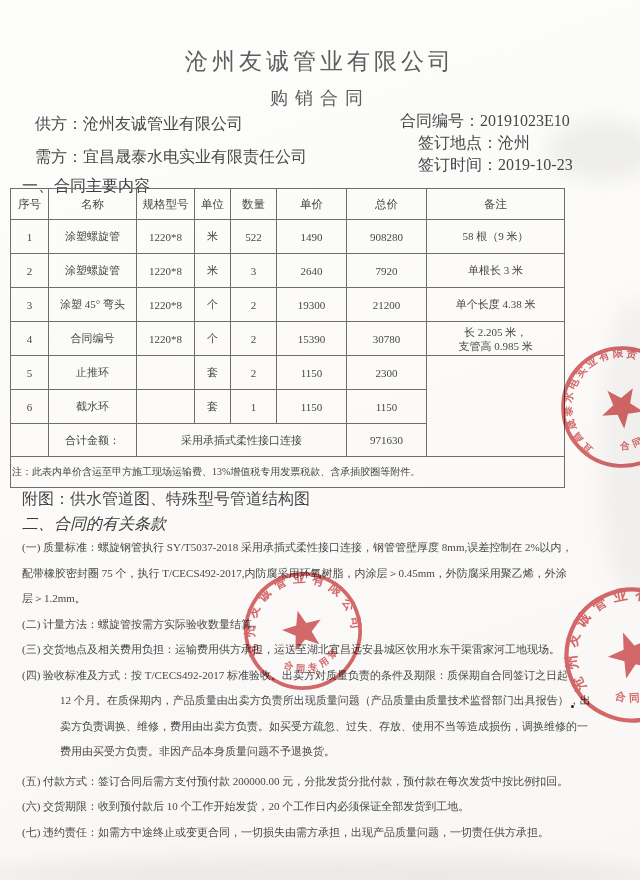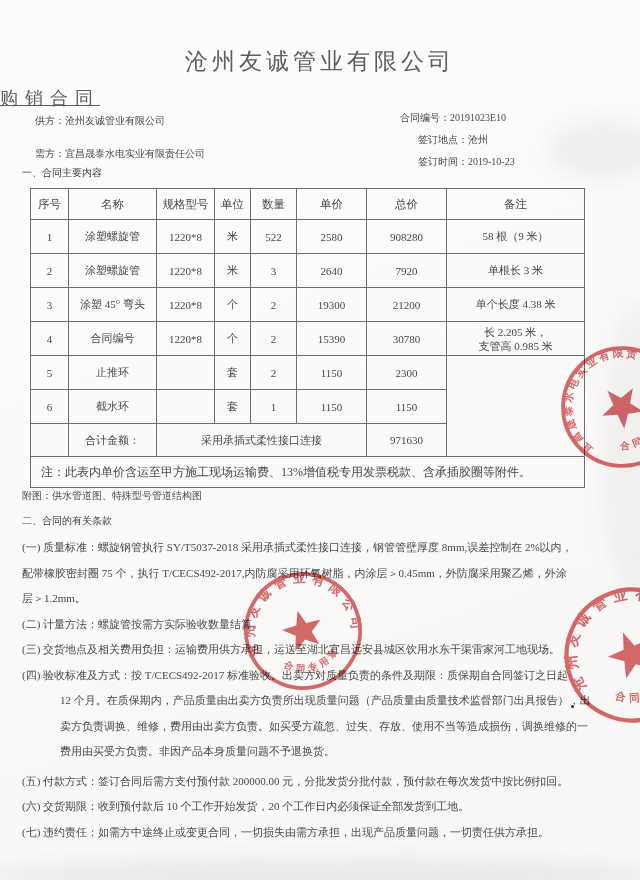--- a/index.html
+++ b/index.html
@@ -9,47 +9,47 @@
     font-family:"Liberation Serif","DejaVu Serif",serif;
     color:#3e3e3e;
   }
   .smudge{position:absolute;border-radius:50%;filter:blur(10px);pointer-events:none;}
   .smudge.a{left:548px;top:120px;width:110px;height:60px;background:rgba(120,120,120,.10);}
   .smudge.b{left:600px;top:300px;width:70px;height:300px;background:rgba(130,130,130,.08);}
   .smudge.c{left:-20px;top:856px;width:680px;height:40px;background:rgba(120,120,120,.10);}
 
   .title{position:absolute;left:0;top:46px;width:100%;text-align:center;
     font-size:23px;letter-spacing:4px;color:#5d5d5d;}
-  .subtitle{position:absolute;left:0;top:86px;width:100%;
-    font-size:18px;letter-spacing:7px;color:#5d5d5d;text-decoration:underline;}
-
-  .line{position:absolute;font-size:10px;white-space:nowrap;color:#474747;}
+  .subtitle{position:absolute;left:0;top:86px;width:100%;text-align:center;
+    font-size:18px;letter-spacing:7px;color:#5d5d5d;}
+
+  .line{position:absolute;font-size:16px;white-space:nowrap;color:#474747;}
   .supplier{left:35px;top:114px;}
   .buyer{left:35px;top:147px;}
   .meta1{left:400px;top:111px;}
   .meta2{left:418px;top:133px;}
   .meta3{left:418px;top:155px;}
-  .sec1h{left:22px;top:166px;color:#3c3c3c;}
+  .sec1h{left:22px;top:176px;color:#3c3c3c;}
 
   table.items{
-    position:absolute;left:30px;top:188px;width:554px;
+    position:absolute;left:10px;top:188px;width:554px;
     border-collapse:collapse;table-layout:fixed;
     font-size:11px;color:#474747;
   }
   table.items td{
     border:1px solid #6e6e6e;text-align:center;vertical-align:middle;
     padding:1px 2px;overflow:hidden;
   }
   tr.hdr td{height:28px;font-size:11.5px;}
   tr.r td{height:31px;}
   tr.tot td{height:30px;}
-  tr.noterow td{height:28px;text-align:left;padding-left:10px;font-size:12px;}
+  tr.noterow td{height:28px;text-align:left;padding-left:1px;font-size:10px;}
 
   .attach{left:22px;top:489px;}
-  .sec2h{left:22px;top:514px;color:#3c3c3c;}
+  .sec2h{left:22px;top:514px;color:#3c3c3c;font-style:italic;}
   .clauses{position:absolute;left:22px;top:535px;width:600px;}
   .cl{font-size:11px;line-height:25.5px;white-space:nowrap;color:#474747;}
   .cl.ind{padding-left:38px;}
   .cl.gap{margin-top:4px;}
 
   .stamp{position:absolute;mix-blend-mode:multiply;opacity:.82;}
   .stamp-ring{fill:none;stroke:#d0494b;stroke-width:6;}
   .stamp-star{fill:#d0494b;}
   .stamp text{fill:#d0494b;}
   .stamp .company{font-size:20px;font-weight:bold;font-family:"Liberation Serif",serif;}
@@ -103,21 +103,21 @@
       <td>单价</td>
       <td>总价</td>
       <td>备注</td>
     </tr>
     <tr class="r">
       <td>1</td>
       <td>涂塑螺旋管</td>
       <td>1220*8</td>
       <td>米</td>
       <td>522</td>
-      <td>2580</td>
+      <td>1490</td>
       <td>908280</td>
       <td>58 根（9 米）</td>
     </tr>
     <tr class="r">
       <td>2</td>
       <td>涂塑螺旋管</td>
       <td>1220*8</td>
       <td>米</td>
       <td>3</td>
       <td>2640</td>

